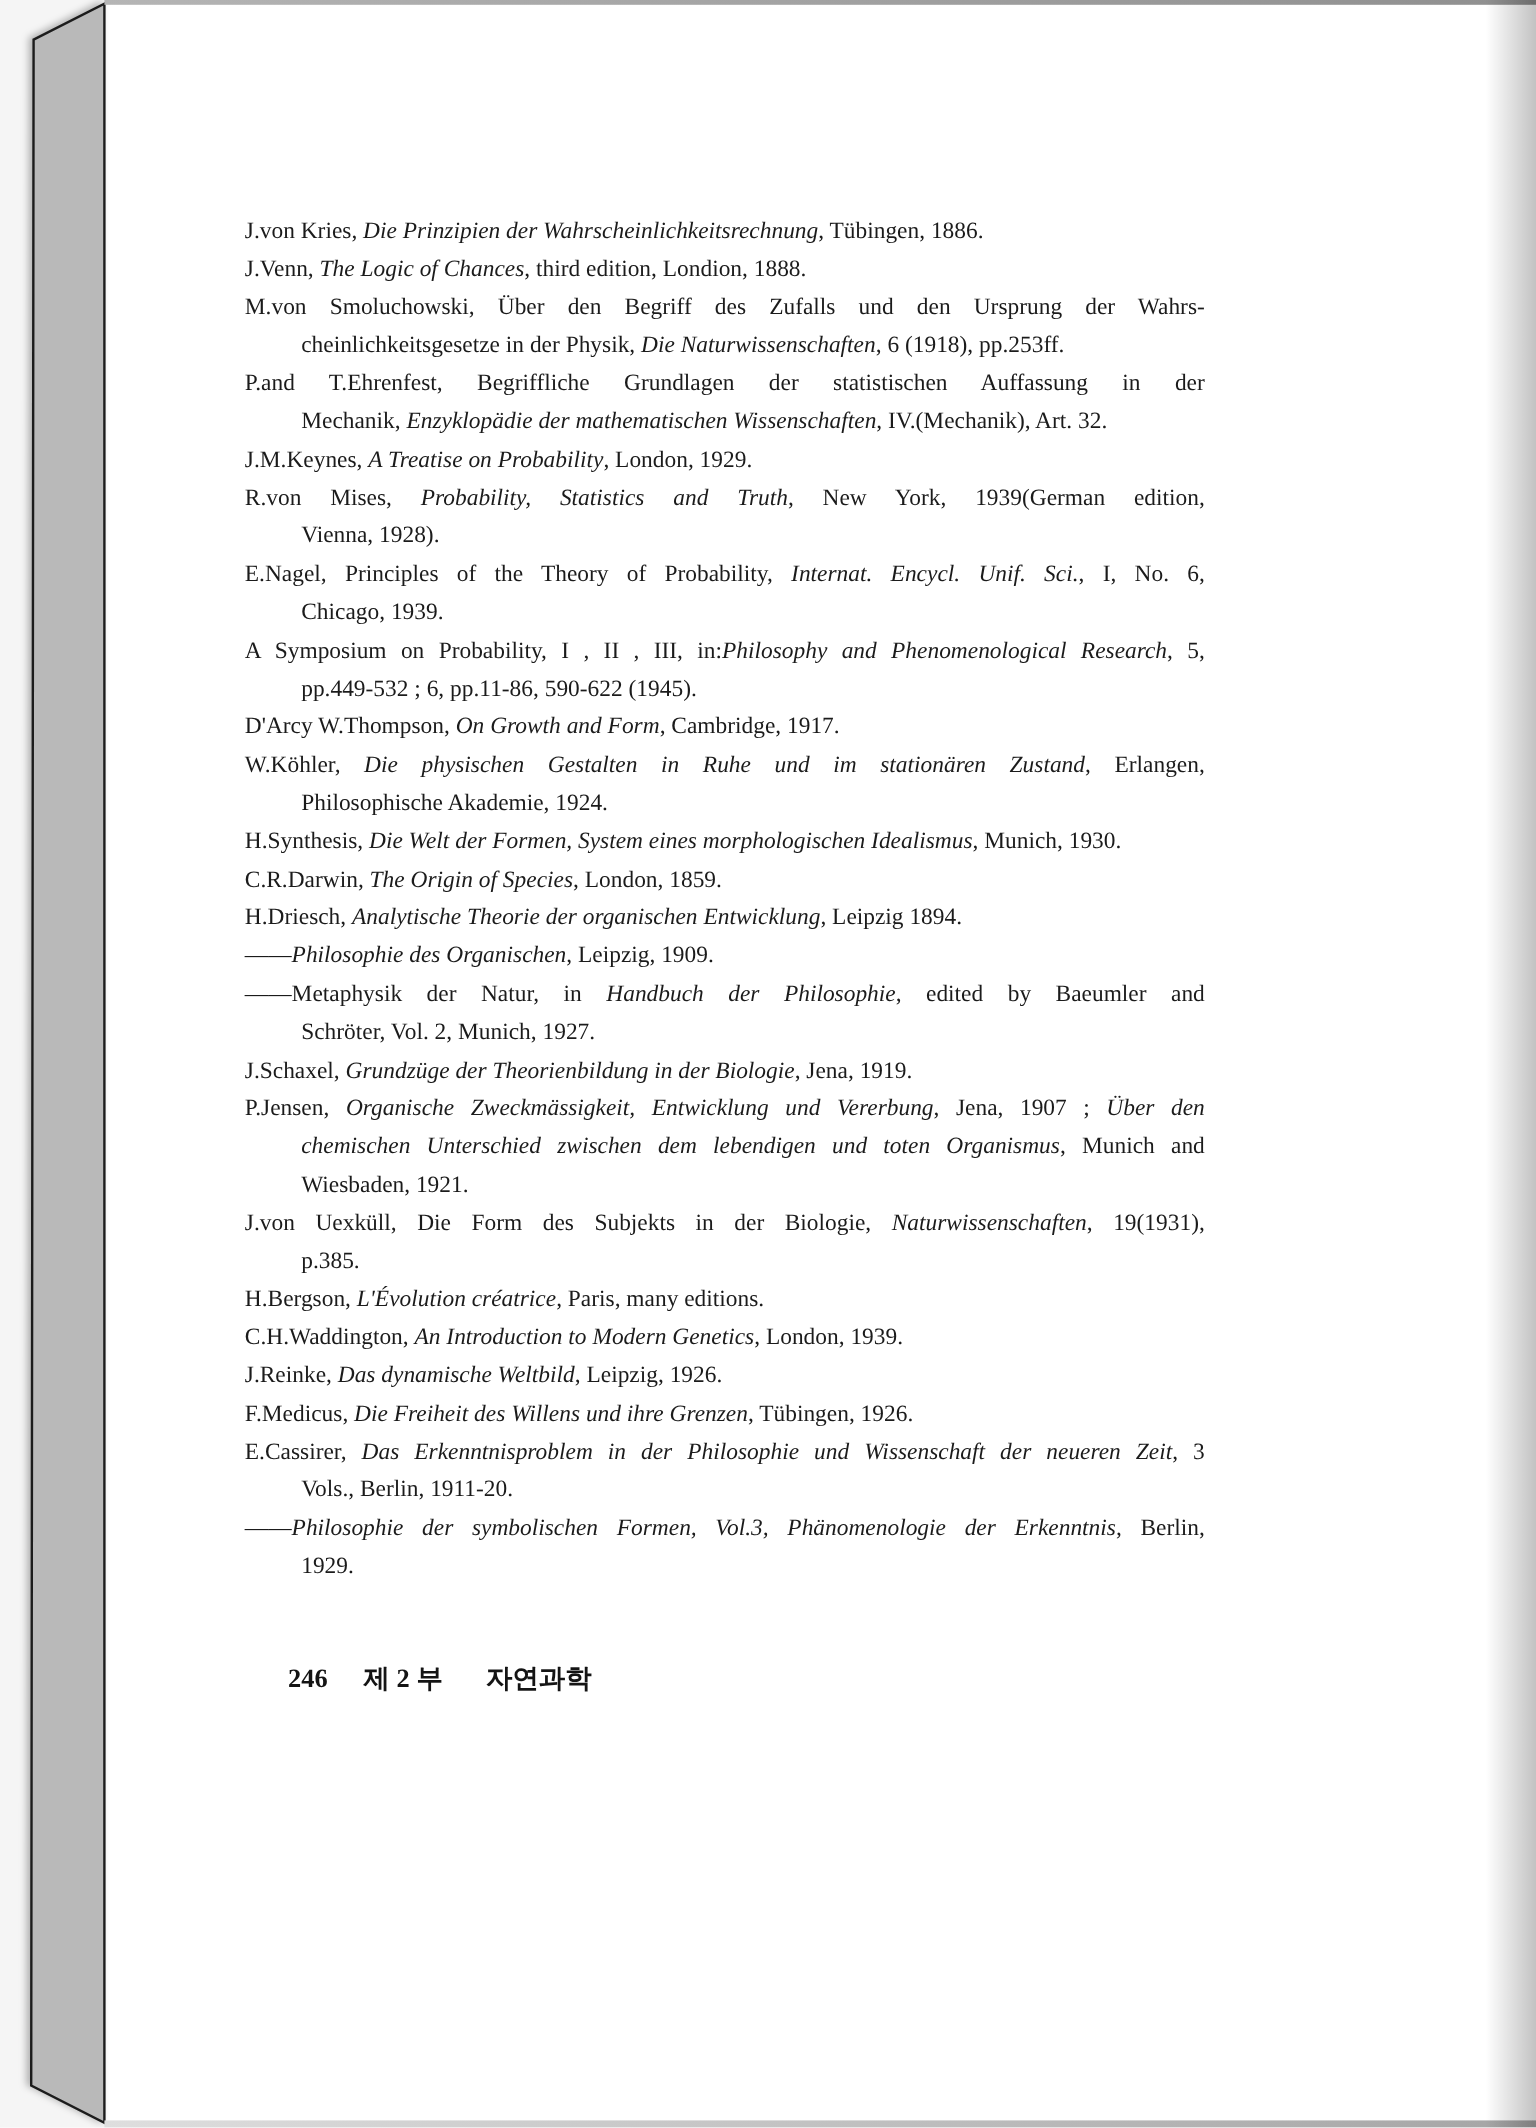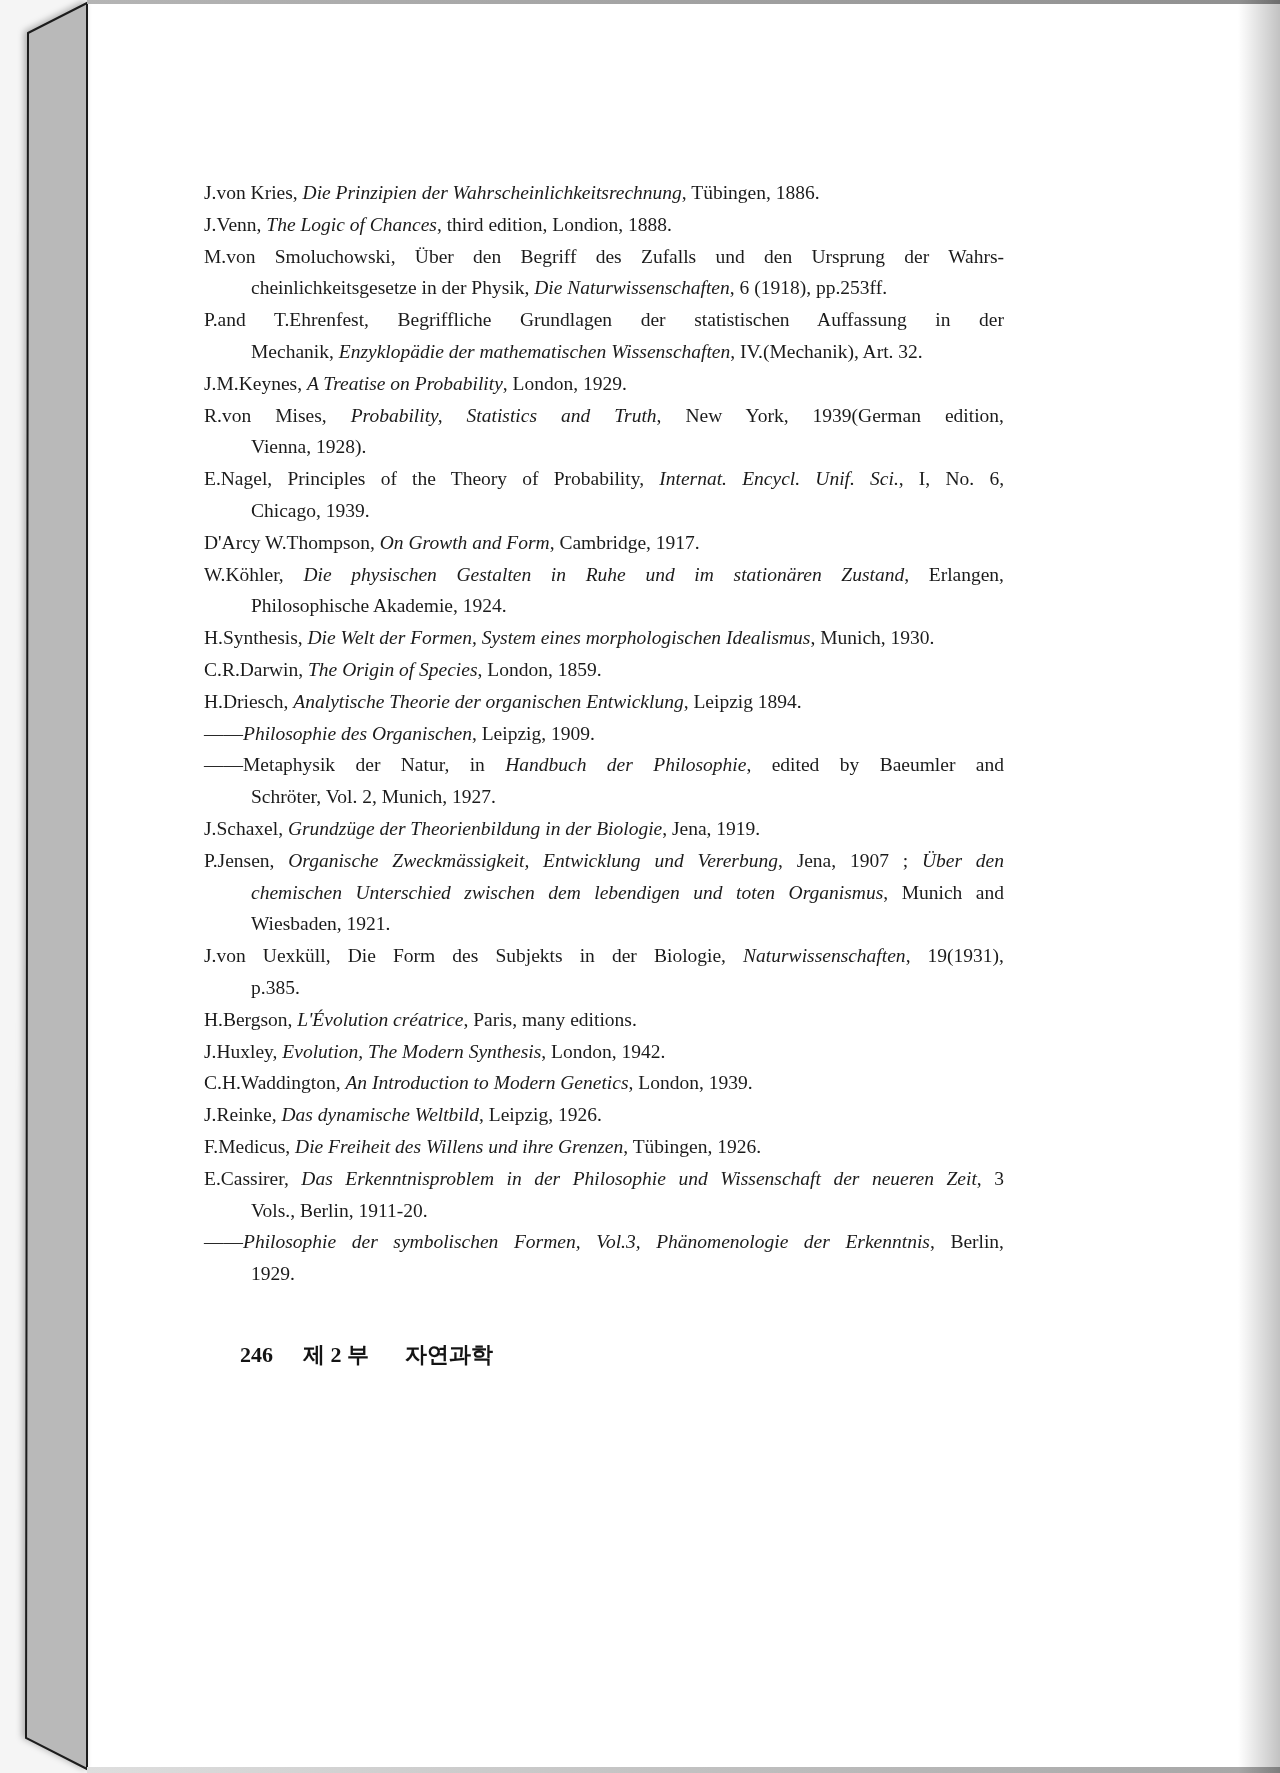--- a/index.html
+++ b/index.html
@@ -44,21 +44,21 @@
     line-height: 31.8px;
     color: #1b1b1b;
   }
   .entry { margin: 0; }
   .line { text-align: left; }
   .line.stretch { text-align: justify; text-align-last: justify; }
   .line.cont { padding-left: 47px; }
   .it { font-style: italic; }
   .footer {
     position: absolute;
-    left: 240px; top: 1340px;
+    left: 240px; top: 1384px;
     font-size: 22px;
     font-weight: bold;
     color: #141414;
   }
   .footer .part { margin-left: 30px; }
   .footer .section { margin-left: 36px; }
 </style>
 </head>
 <body>
 
@@ -92,20 +92,24 @@
     </div>
     <div class="entry">
       <div class="line stretch"><span>R.von Mises, </span><span class="it">Probability, Statistics and Truth</span><span>, New York, 1939(German edition,</span></div>
       <div class="line cont"><span>Vienna, 1928).</span></div>
     </div>
     <div class="entry">
       <div class="line stretch"><span>E.Nagel, Principles of the Theory of Probability, </span><span class="it">Internat. Encycl. Unif. Sci.</span><span>, I, No. 6,</span></div>
       <div class="line cont"><span>Chicago, 1939.</span></div>
     </div>
     <div class="entry">
+      <div class="line stretch"><span>A Symposium on Probability, I , II , III, in:</span><span class="it">Philosophy and Phenomenological Research</span><span>, 5,</span></div>
+      <div class="line cont"><span>pp.449-532 ; 6, pp.11-86, 590-622 (1945).</span></div>
+    </div>
+    <div class="entry">
       <div class="line"><span>D'Arcy W.Thompson, </span><span class="it">On Growth and Form</span><span>, Cambridge, 1917.</span></div>
     </div>
     <div class="entry">
       <div class="line stretch"><span>W.Köhler, </span><span class="it">Die physischen Gestalten in Ruhe und im stationären Zustand</span><span>, Erlangen,</span></div>
       <div class="line cont"><span>Philosophische Akademie, 1924.</span></div>
     </div>
     <div class="entry">
       <div class="line"><span>H.Synthesis, </span><span class="it">Die Welt der Formen, System eines morphologischen Idealismus</span><span>, Munich, 1930.</span></div>
     </div>
     <div class="entry">
@@ -130,23 +134,20 @@
       <div class="line cont"><span>Wiesbaden, 1921.</span></div>
     </div>
     <div class="entry">
       <div class="line stretch"><span>J.von Uexküll, Die Form des Subjekts in der Biologie, </span><span class="it">Naturwissenschaften</span><span>, 19(1931),</span></div>
       <div class="line cont"><span>p.385.</span></div>
     </div>
     <div class="entry">
       <div class="line"><span>H.Bergson, </span><span class="it">L'Évolution créatrice</span><span>, Paris, many editions.</span></div>
     </div>
     <div class="entry">
-      <div class="line"><span>J.Huxley, </span><span class="it">Evolution, The Modern Synthesis</span><span>, London, 1942.</span></div>
-    </div>
-    <div class="entry">
       <div class="line"><span>C.H.Waddington, </span><span class="it">An Introduction to Modern Genetics</span><span>, London, 1939.</span></div>
     </div>
     <div class="entry">
       <div class="line"><span>J.Reinke, </span><span class="it">Das dynamische Weltbild</span><span>, Leipzig, 1926.</span></div>
     </div>
     <div class="entry">
       <div class="line"><span>F.Medicus, </span><span class="it">Die Freiheit des Willens und ihre Grenzen</span><span>, Tübingen, 1926.</span></div>
     </div>
     <div class="entry">
       <div class="line stretch"><span>E.Cassirer, </span><span class="it">Das Erkenntnisproblem in der Philosophie und Wissenschaft der neueren Zeit</span><span>, 3</span></div>

